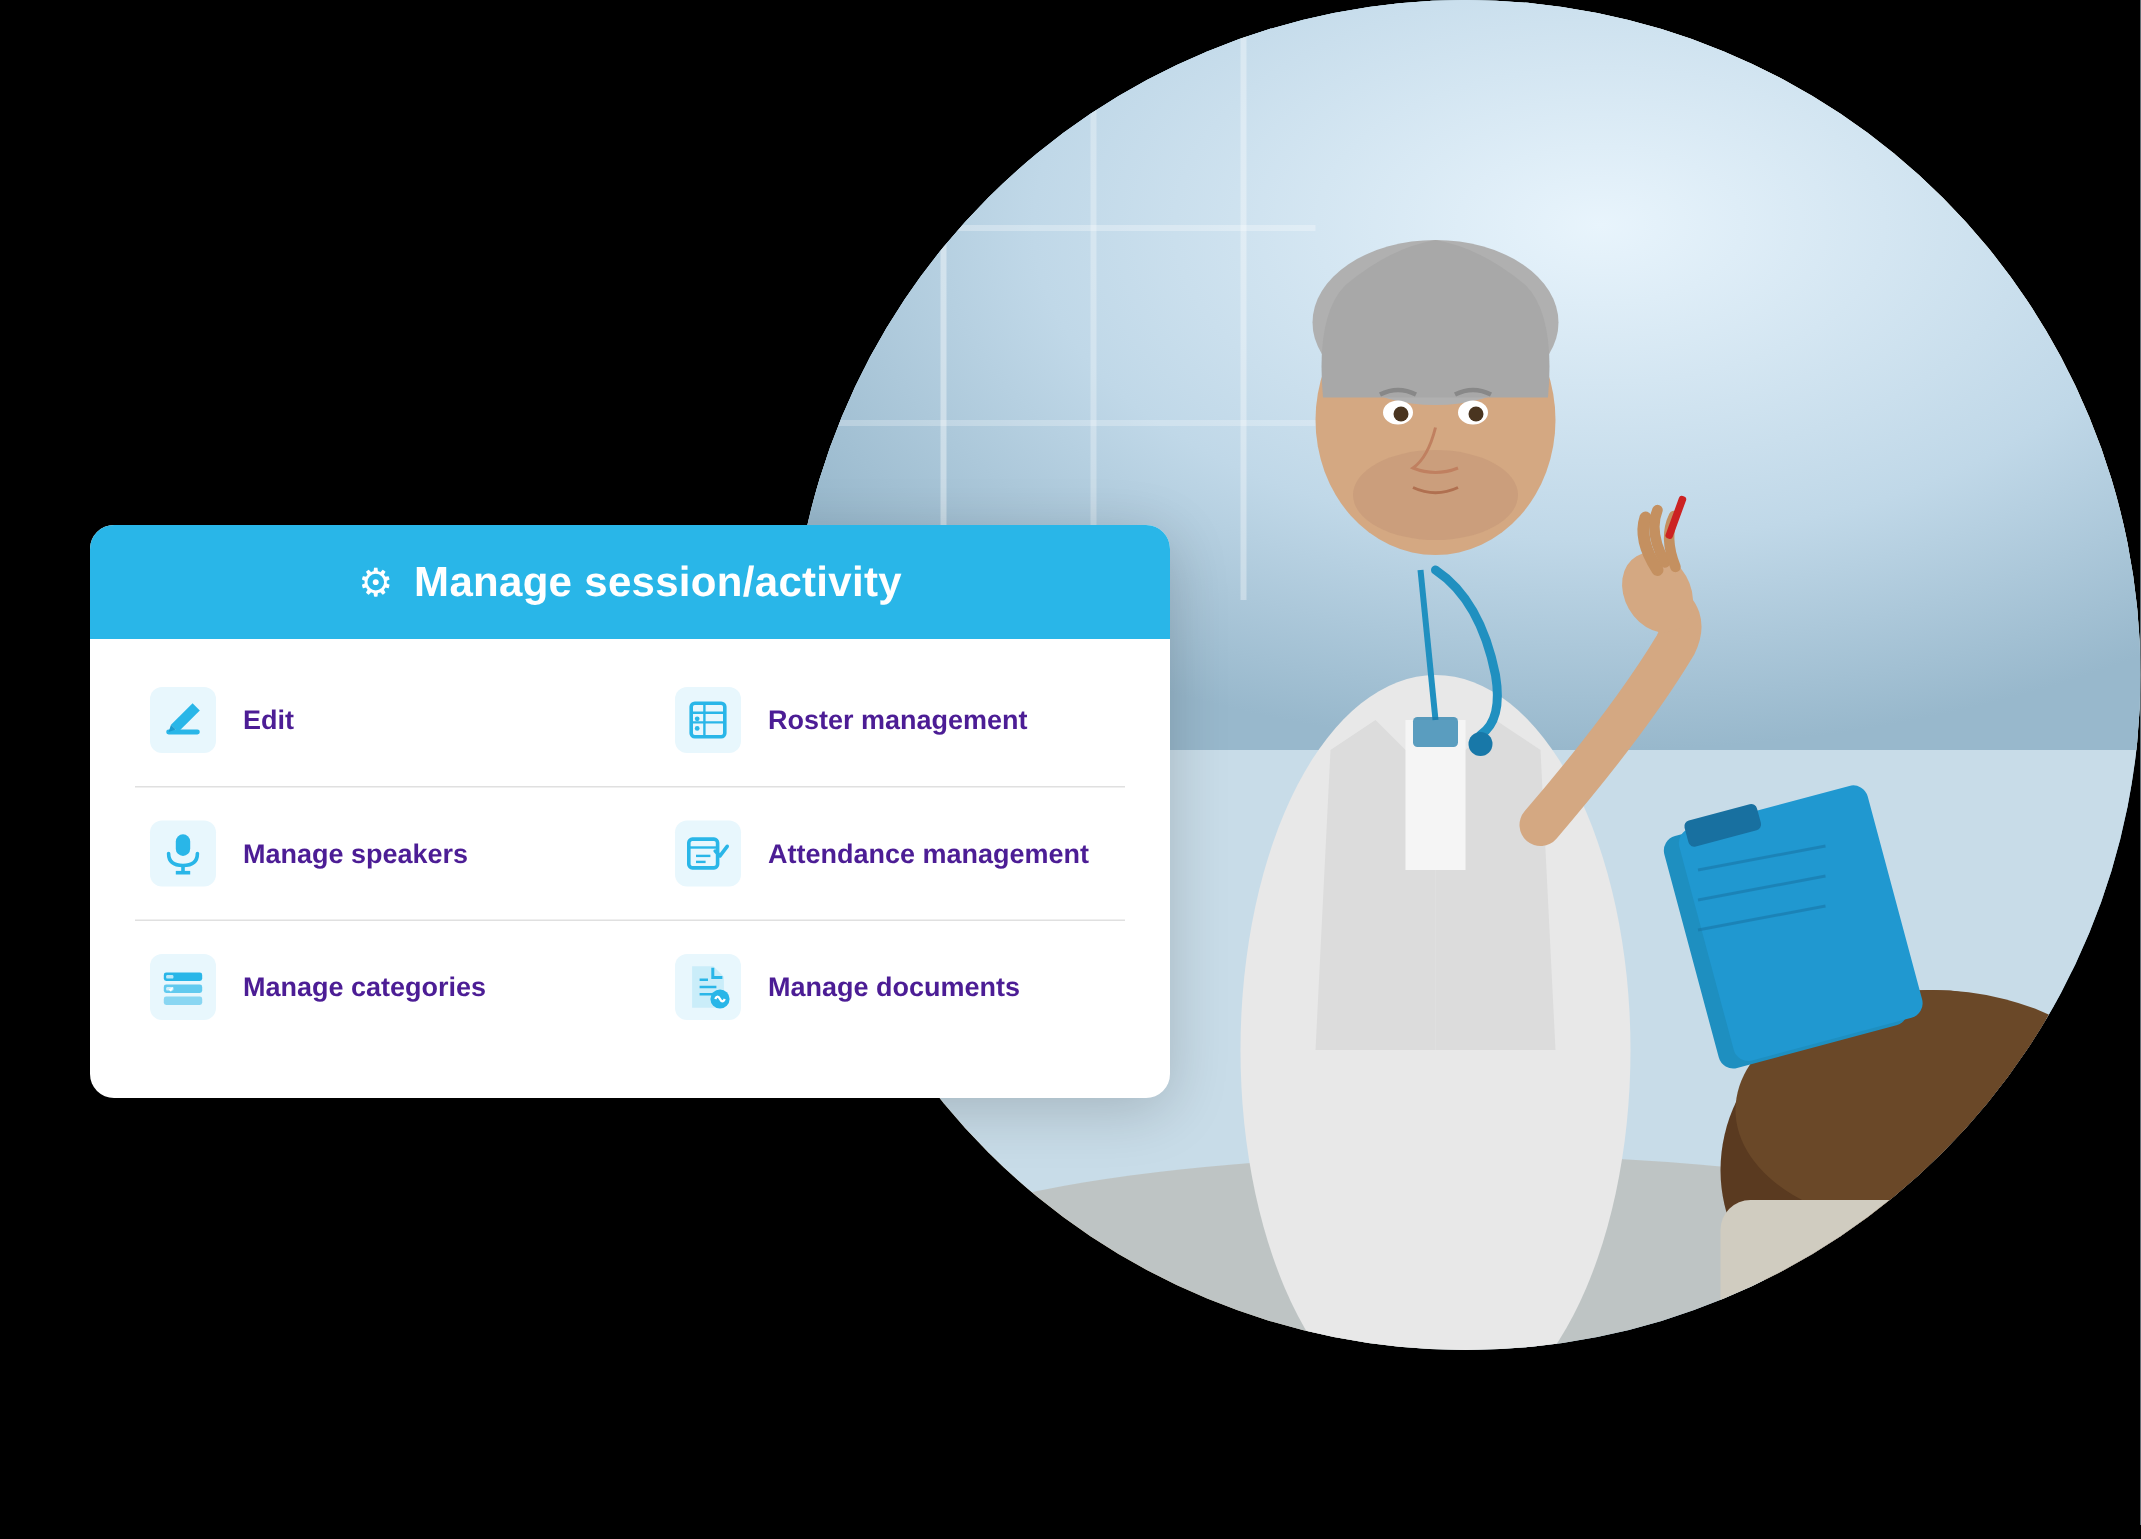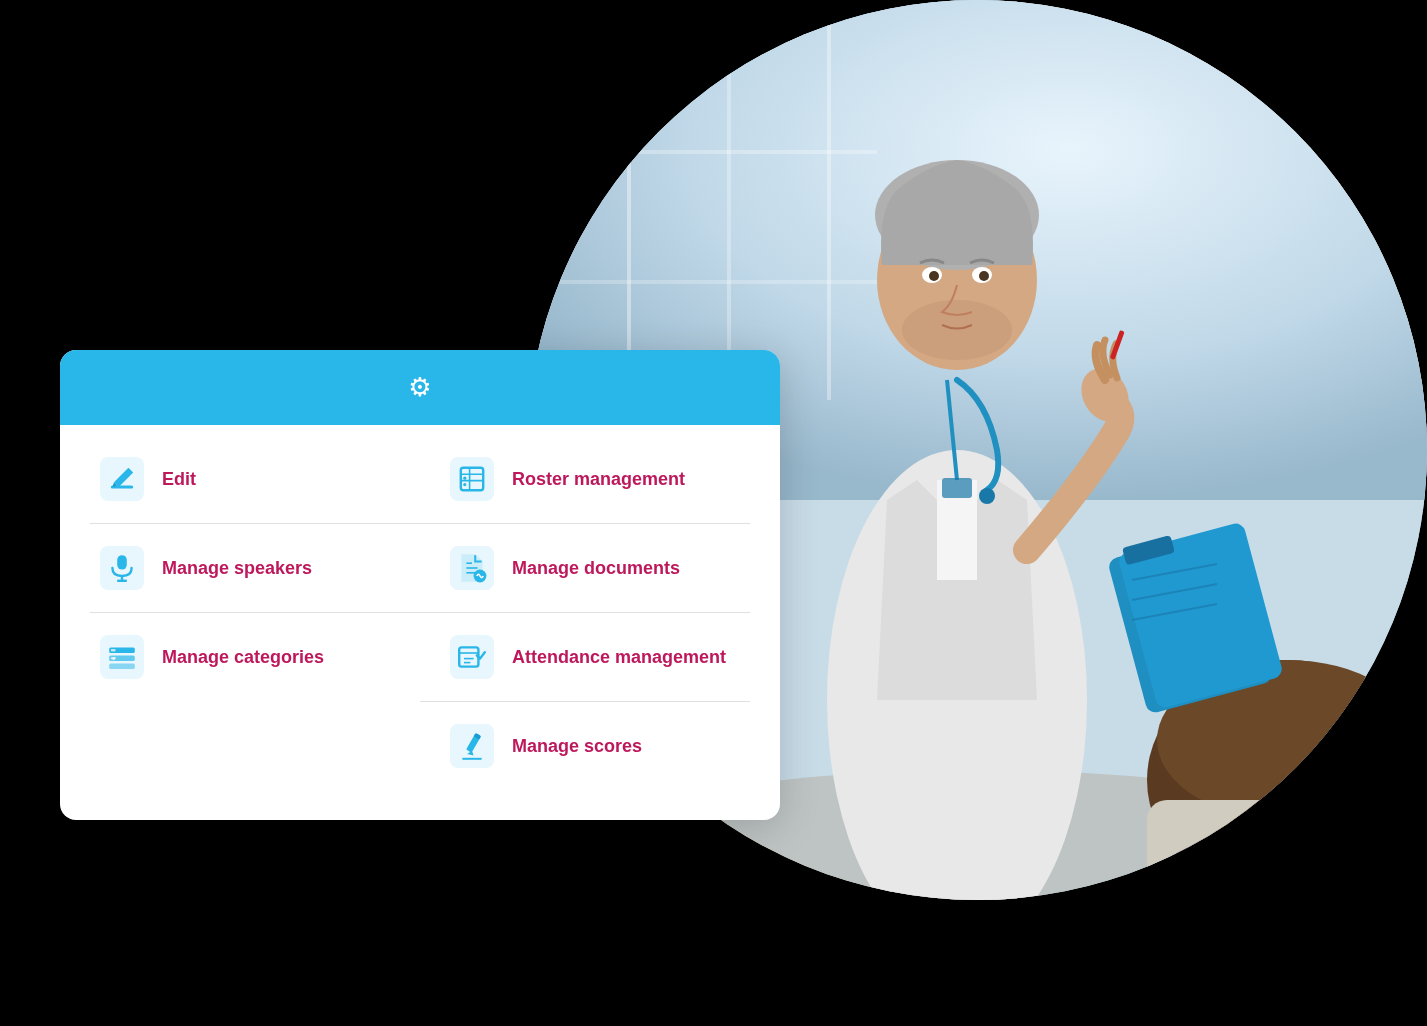--- a/index.html
+++ b/index.html
@@ -109,21 +109,21 @@
 
     .menu-icon svg {
       width: 38px;
       height: 38px;
       fill: #29b6e8;
     }
 
     .menu-label {
       font-size: 18px;
       font-weight: 600;
-      color: #be185d;
+      color: #4c1d95;
     }
 
     
     .icon-box {
       background: #e8f7fd;
       border-radius: 8px;
       padding: 6px;
     }
   </style>
 </head>
@@ -214,20 +214,21 @@
       <rect x="200" y="0" width="4" height="400" fill="white" opacity="0.3"></rect>
       <rect x="300" y="0" width="4" height="400" fill="white" opacity="0.35"></rect>
       <rect x="0" y="150" width="350" height="4" fill="white" opacity="0.3"></rect>
       <rect x="0" y="280" width="350" height="4" fill="white" opacity="0.25"></rect>
     </svg>
   </div>
 
   <div class="card">
     <div class="card-header">
       <span class="gear-icon">⚙</span>
+      <span class="card-header-title">Manage session/activity</span>
     </div>
     <div class="card-body">
 
       <div class="menu-col">
 
         <div class="menu-item">
           <div class="menu-icon icon-box">
             <svg viewBox="0 0 40 40" xmlns="http://www.w3.org/2000/svg">
               <rect x="6" y="28" width="28" height="4" rx="2" fill="#29b6e8"></rect>
               <path d="M10 24 L28 6 L34 12 L16 30 Z" fill="#29b6e8"></path>
@@ -274,62 +275,50 @@
             <svg viewBox="0 0 40 40" xmlns="http://www.w3.org/2000/svg">
               <rect x="6" y="6" width="28" height="28" rx="3" fill="none" stroke="#29b6e8" stroke-width="3"></rect>
               <line x1="6" y1="14" x2="34" y2="14" stroke="#29b6e8" stroke-width="2"></line>
               <line x1="6" y1="22" x2="34" y2="22" stroke="#29b6e8" stroke-width="2"></line>
               <line x1="17" y1="6" x2="17" y2="34" stroke="#29b6e8" stroke-width="2"></line>
               <circle cx="11" cy="19" r="2" fill="#29b6e8"></circle>
               <circle cx="11" cy="27" r="2" fill="#29b6e8"></circle>
             </svg>
           </div>
           <span class="menu-label">Roster management</span>
+        </div>
+
+        <div class="menu-item">
+          <div class="menu-icon icon-box">
+            <svg viewBox="0 0 40 40" xmlns="http://www.w3.org/2000/svg">
+              <rect x="4" y="8" width="24" height="24" rx="3" fill="none" stroke="#29b6e8" stroke-width="3"></rect>
+              <line x1="4" y1="15" x2="28" y2="15" stroke="#29b6e8" stroke-width="2"></line>
+              <line x1="10" y1="22" x2="22" y2="22" stroke="#29b6e8" stroke-width="2"></line>
+              <line x1="10" y1="27" x2="18" y2="27" stroke="#29b6e8" stroke-width="2"></line>
+              <path d="M26 18 L30 22 L36 14" stroke="#29b6e8" stroke-width="3" fill="none" stroke-linecap="round" stroke-linejoin="round"></path>
+            </svg>
+          </div>
+          <span class="menu-label">Attendance management</span>
         </div>
 
         <div class="menu-item">
           <div class="menu-icon icon-box">
             <svg viewBox="0 0 40 40" xmlns="http://www.w3.org/2000/svg">
               <path d="M8 4 L24 4 L32 12 L32 36 L8 36 Z" fill="#29b6e8" opacity="0.15" stroke="#29b6e8" stroke-width="2.5"></path>
               <path d="M24 4 L24 12 L32 12" fill="none" stroke="#29b6e8" stroke-width="2.5"></path>
               <line x1="13" y1="20" x2="27" y2="20" stroke="#29b6e8" stroke-width="2"></line>
               <line x1="13" y1="26" x2="27" y2="26" stroke="#29b6e8" stroke-width="2"></line>
               <line x1="13" y1="14" x2="20" y2="14" stroke="#29b6e8" stroke-width="2"></line>
               <circle cx="30" cy="30" r="8" fill="#29b6e8"></circle>
               <path d="M26 30 Q28 26 30 30 Q32 34 34 30" stroke="#fff" stroke-width="2" fill="none"></path>
             </svg>
           </div>
           <span class="menu-label">Manage documents</span>
         </div>
 
-        <div class="menu-item">
-          <div class="menu-icon icon-box">
-            <svg viewBox="0 0 40 40" xmlns="http://www.w3.org/2000/svg">
-              <rect x="4" y="8" width="24" height="24" rx="3" fill="none" stroke="#29b6e8" stroke-width="3"></rect>
-              <line x1="4" y1="15" x2="28" y2="15" stroke="#29b6e8" stroke-width="2"></line>
-              <line x1="10" y1="22" x2="22" y2="22" stroke="#29b6e8" stroke-width="2"></line>
-              <line x1="10" y1="27" x2="18" y2="27" stroke="#29b6e8" stroke-width="2"></line>
-              <path d="M26 18 L30 22 L36 14" stroke="#29b6e8" stroke-width="3" fill="none" stroke-linecap="round" stroke-linejoin="round"></path>
-            </svg>
-          </div>
-          <span class="menu-label">Attendance management</span>
-        </div>
-
-        <div class="menu-item">
-          <div class="menu-icon icon-box">
-            <svg viewBox="0 0 40 40" xmlns="http://www.w3.org/2000/svg">
-
-              <rect x="18" y="4" width="8" height="24" rx="2" fill="#29b6e8" transform="rotate(30 22 16)"></rect>
-              <polygon points="14,30 20,26 22,32" fill="#29b6e8"></polygon>
-              <rect x="18" y="4" width="8" height="5" rx="2" fill="#1a9cd0" transform="rotate(30 22 16)"></rect>
-              <line x1="8" y1="36" x2="32" y2="36" stroke="#29b6e8" stroke-width="2.5"></line>
-            </svg>
-          </div>
-          <span class="menu-label">Manage scores</span>
-        </div>
 
 
       </div>
 
     </div>
   </div>
 
 </div>
 
 </body></html>

